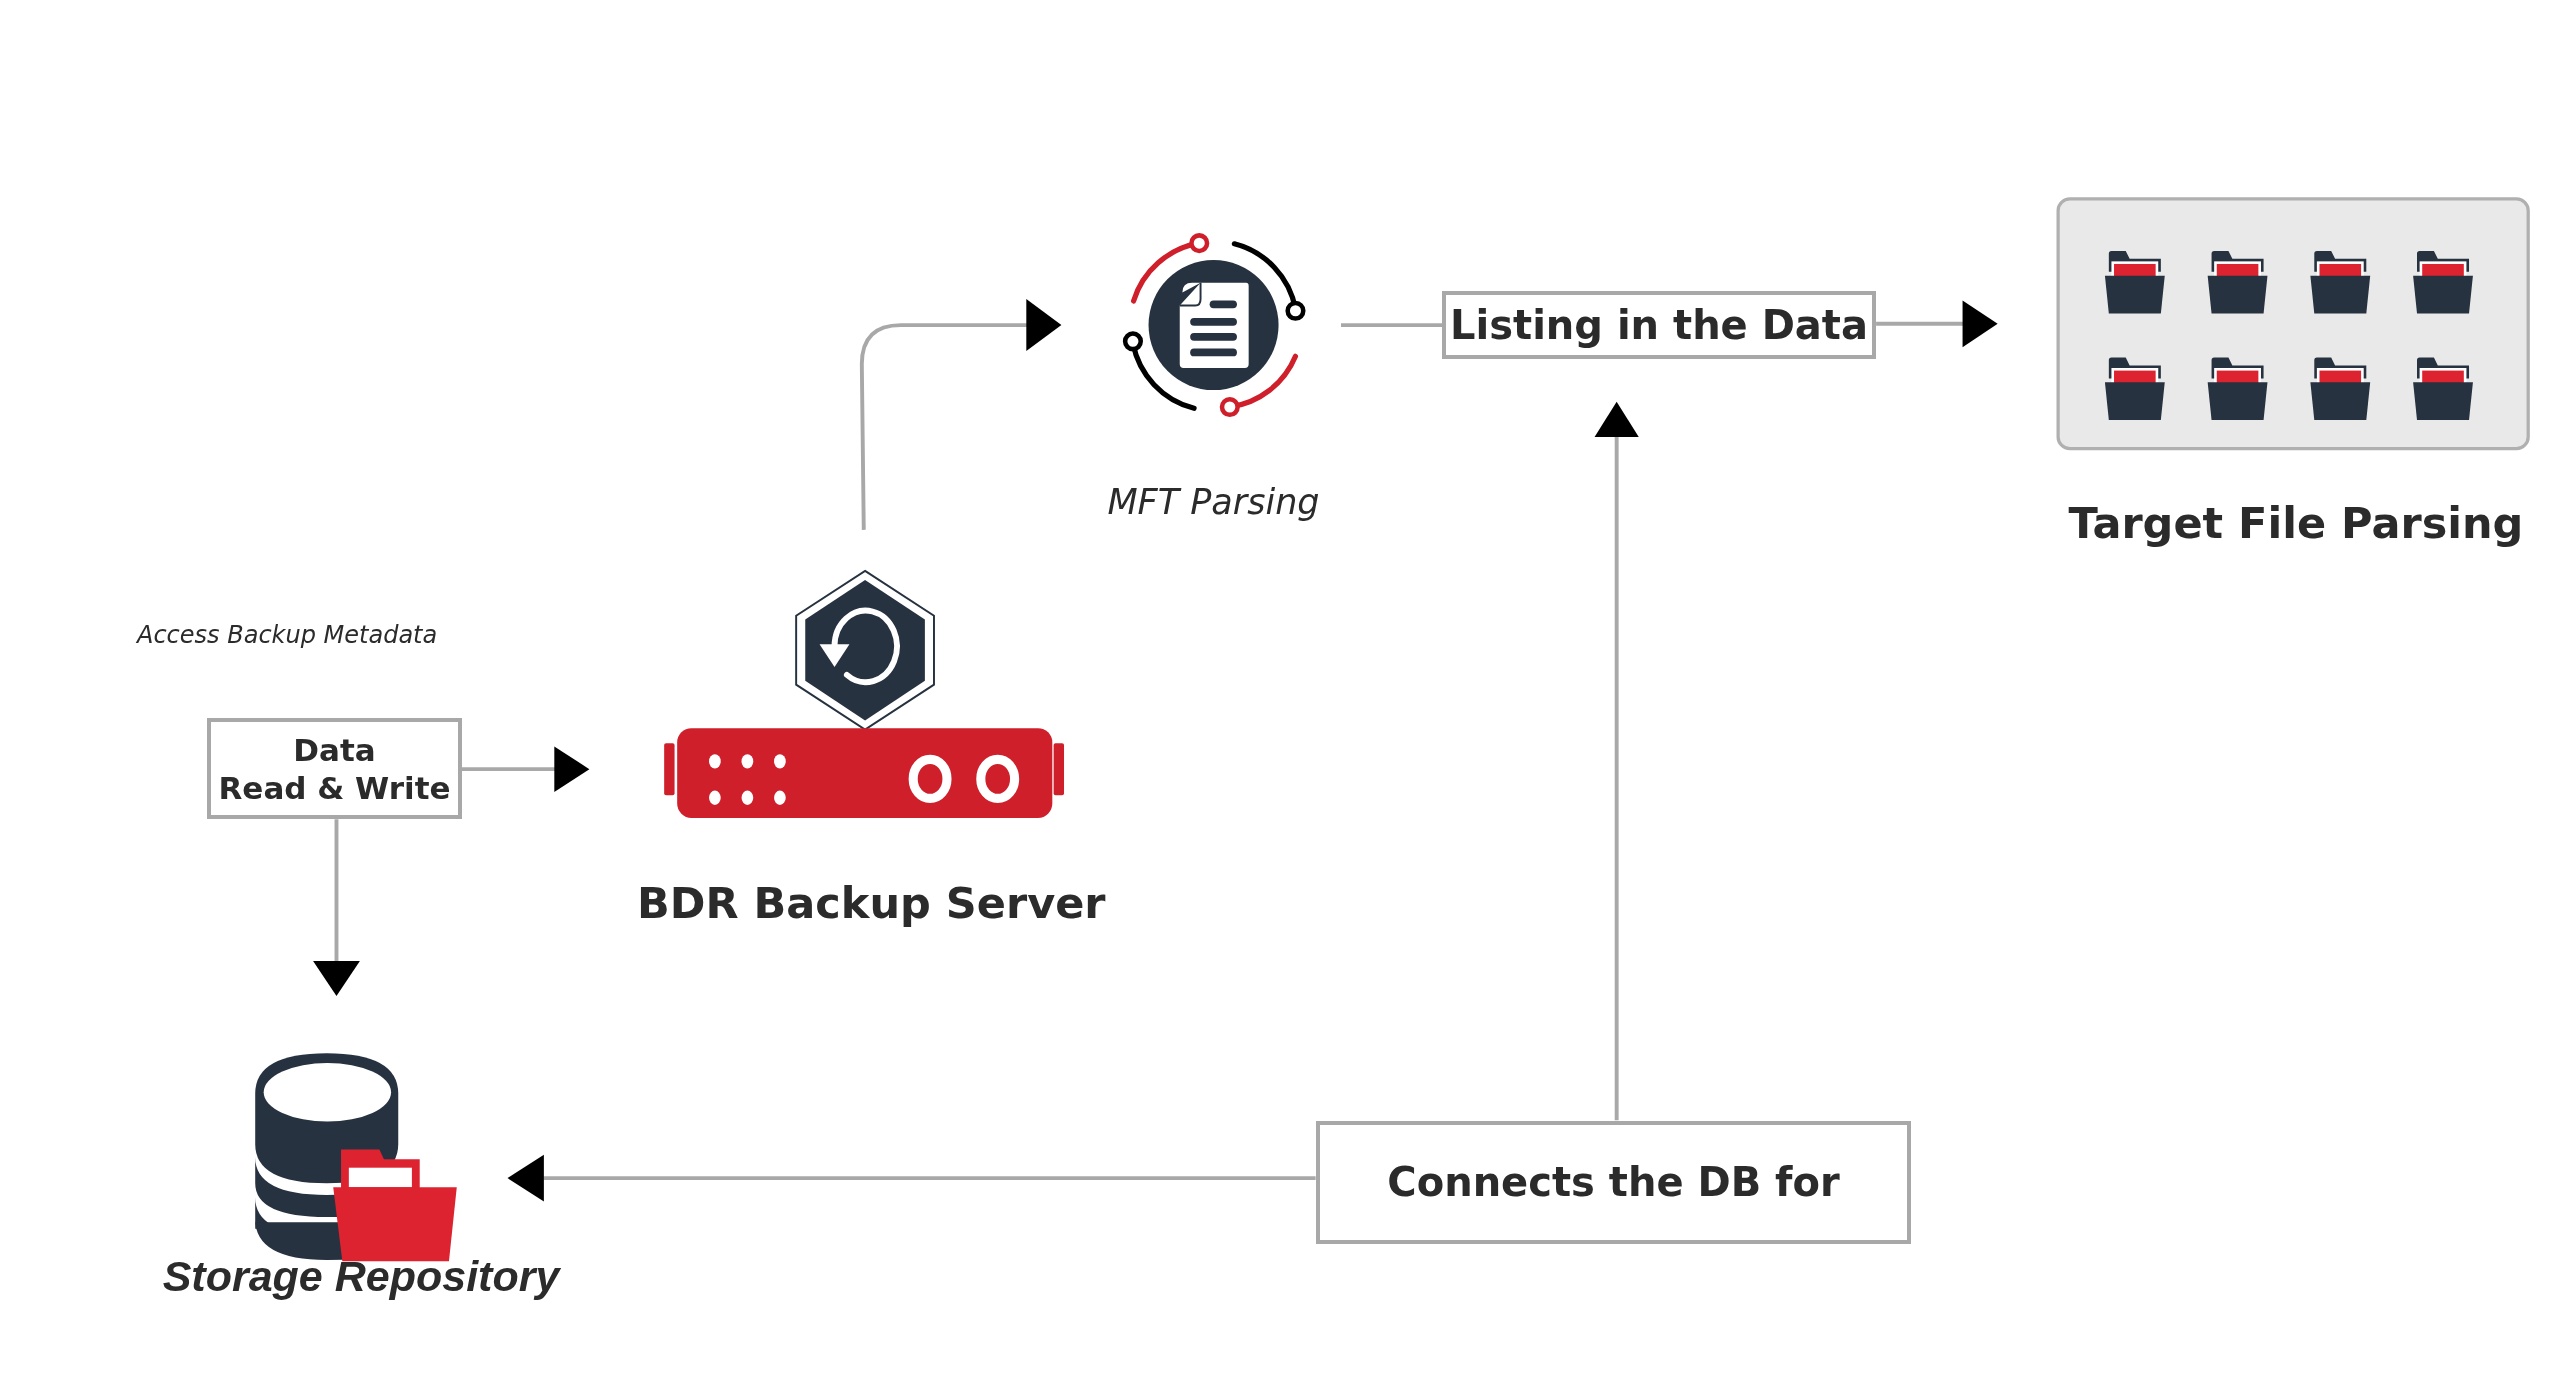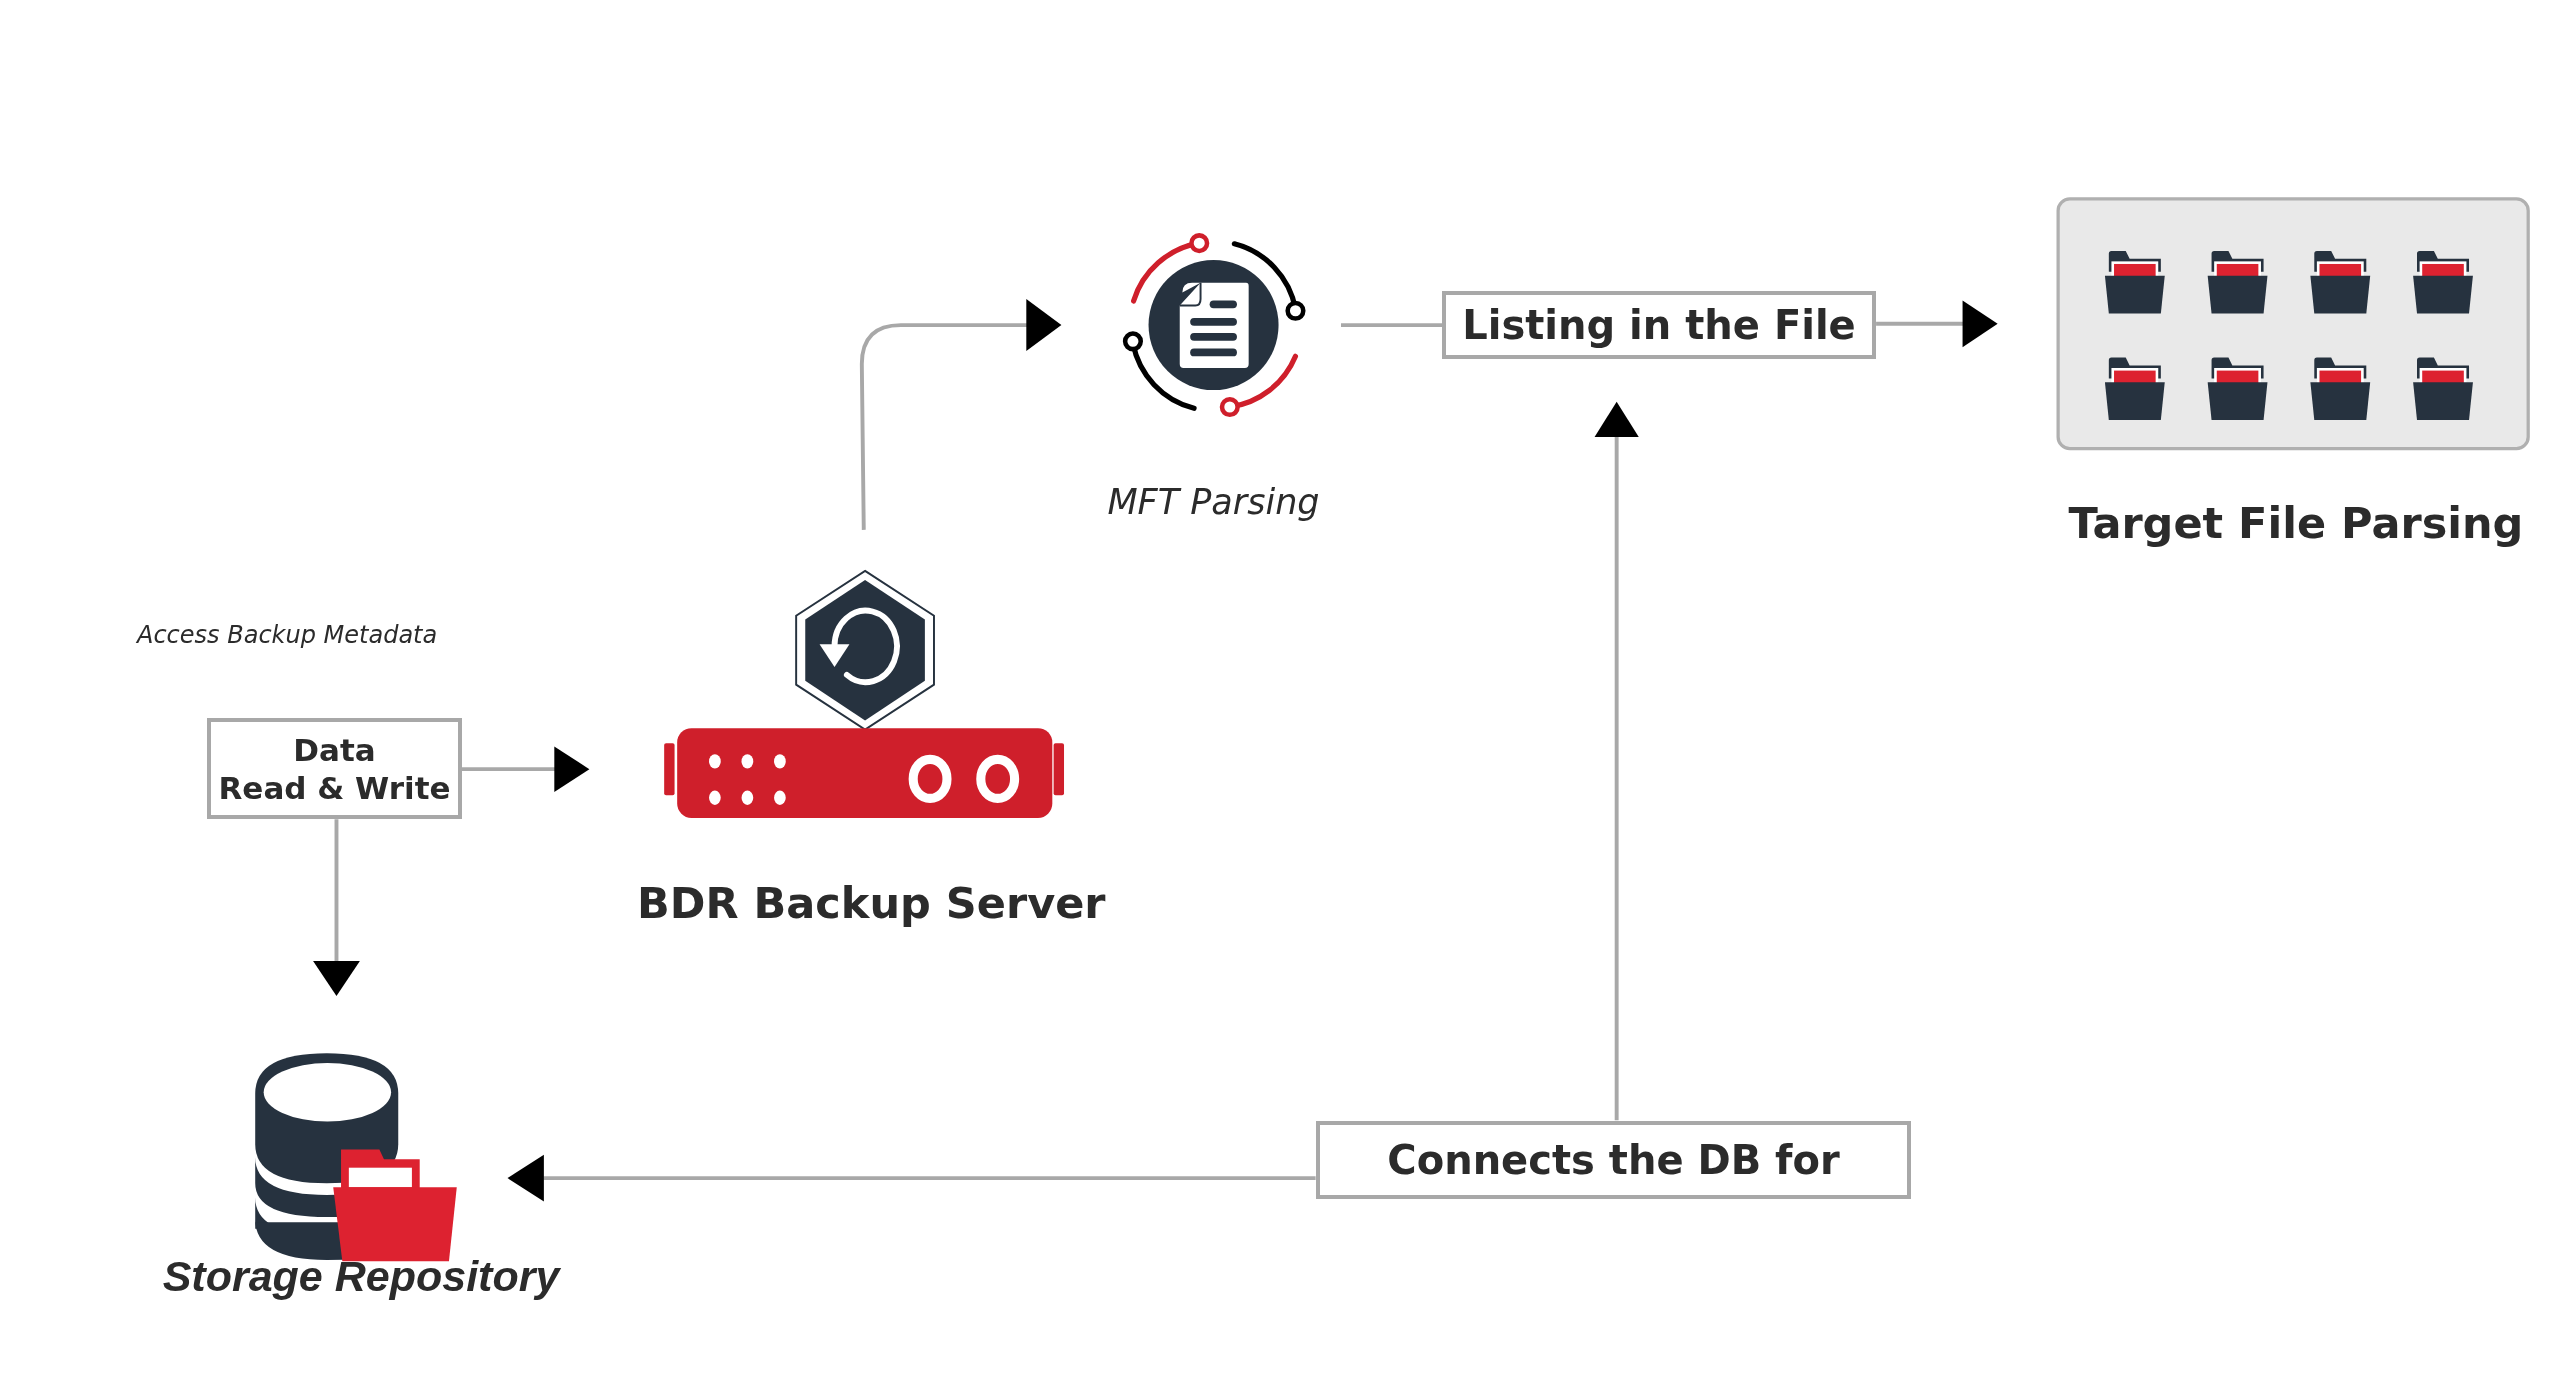--- a/index.html
+++ b/index.html
@@ -3,21 +3,21 @@
 <meta charset="utf-8">
 <style>
   html, body { margin:0; padding:0; background:#ffffff; }
   body { width:2576px; height:1379px; position:relative; overflow:hidden; font-family:"DejaVu Sans", sans-serif; color:#2b2b2b; }
   svg#diagram { position:absolute; left:0; top:0; }
   .lbl { position:absolute; white-space:nowrap; color:#2b2b2b; }
   .box { position:absolute; box-sizing:border-box; border:4.6px solid #a8a8a8; background:#fff; display:flex; align-items:center; justify-content:center; text-align:center; font-weight:bold; color:#2b2b2b; }
   .box span { display:block; }
   #box-listing { left:1442px; top:291px; width:434px; height:68px; font-size:40px; }
   #box-rw { left:207px; top:718px; width:255px; height:101px; font-size:31px; line-height:38px; flex-direction:column;text-align:right; }
-  #box-connects { left:1316px; top:1121px; width:595px; height:78px; font-size:40px; line-height:43px; }
+  #box-connects { left:1316px; top:1121px; width:595px; height:123px; font-size:40px; line-height:43px; }
   #lbl-mft { left:1106px; top:482px; width:215px; text-align:center; font-size:35px; font-style:italic; }
   #lbl-access { left:137px; top:621px; font-size:24px; font-style:italic; }
   #lbl-bdr { left:637px; top:878px; width:455px; text-align:center; font-size:43px; font-weight:bold; }
   #lbl-storage { left:130px; top:1252px; width:462px; text-align:center; font-size:43px; font-weight:bold; font-family:"Liberation Sans", sans-serif;font-style:italic; }
   #lbl-target { left:2049px; top:498px; width:494px; text-align:center; font-size:43px; font-weight:bold; }
 </style>
 </head>
 <body>
 
 <svg id="diagram" width="2576" height="1379" viewBox="0 0 3961 2121">
@@ -122,21 +122,21 @@
     <path d="M392,1875 Q392,1938 502,1938 Q560,1938 570,1932 L565,1880 L392,1880 Z" fill="#26323f"></path>
     <path d="M524,1768 L583,1768 L590,1783 L645,1783 L645,1850 L524,1850 Z" fill="#dd2230"></path>
     <rect x="536" y="1796" width="97" height="30" fill="#fff"></rect>
     <path d="M512,1826 L702,1826 L690,1940 L526,1940 Z" fill="#dd2230"></path>
   </g>
 </svg>
 
 <div class="lbl" id="lbl-mft">MFT Parsing</div>
 
 <div class="box" id="box-listing">
-  <span>Listing in the File</span>
+  <span>Listing in the Data</span>
 </div>
 
 <div class="lbl" id="lbl-target">Target File Parsing</div>
 
 <div class="lbl" id="lbl-access">Access Backup Metadata</div>
 
 <div class="box" id="box-rw">
   <span>Data</span>
   <span>Read &amp; Write</span>
 </div>

